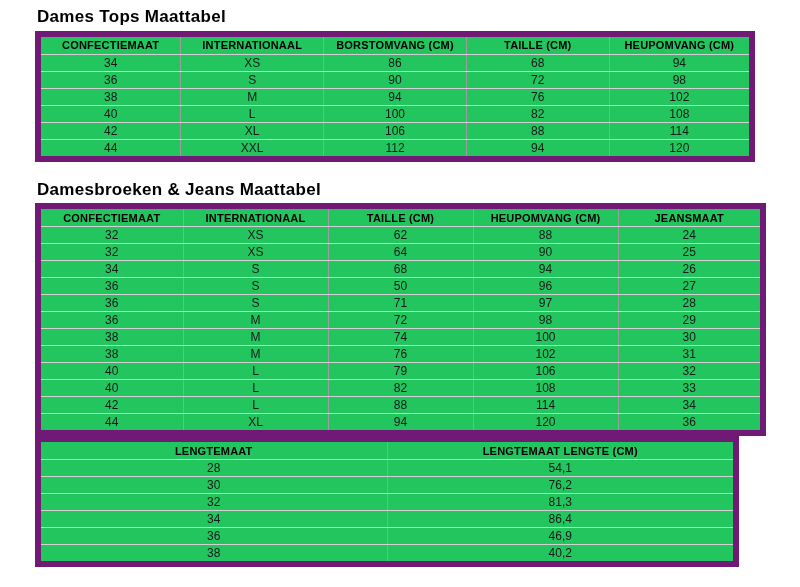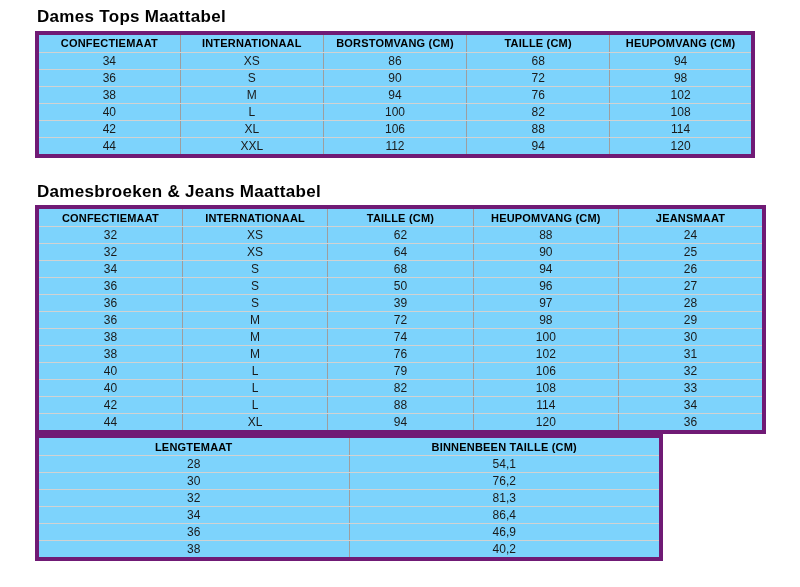--- a/index.html
+++ b/index.html
@@ -23,34 +23,34 @@
   }
   .table-title {
     font-size: 17px;
     font-weight: bold;
     color: #000000;
     letter-spacing: 0.3px;
     margin: 0 0 4px 2px;
     line-height: 1.1;
   }
   .block + .block .table-title {
-    margin-top: 25px;
+    margin-top: 19px;
   }
   .block-lengths .table-title {
     margin-top: 17px;
   }
   table.size-table {
     border-collapse: collapse;
     table-layout: fixed;
-    background: #7dd3fc;
-    border: 4px solid #701a75;
+    background: #22c55e;
+    border: 6px solid #701a75;
   }
   table.w-tops    { width: 720px; }
   table.w-jeans   { width: 731px; }
-  table.w-lengths { width: 628px; }
+  table.w-lengths { width: 704px; }
   table.size-table th,
   table.size-table td {
     border-left: 1px solid #9e9e9e;
     border-right: 1px solid #9e9e9e;
     border-top: 1px solid #d2d2d2;
     border-bottom: 1px solid #d2d2d2;
     text-align: center;
     vertical-align: middle;
     padding: 0 2px;
     overflow: hidden;
@@ -170,21 +170,21 @@
           <tr>
             <td>36</td>
             <td>S</td>
             <td>50</td>
             <td>96</td>
             <td>27</td>
           </tr>
           <tr>
             <td>36</td>
             <td>S</td>
-            <td>39</td>
+            <td>71</td>
             <td>97</td>
             <td>28</td>
           </tr>
           <tr>
             <td>36</td>
             <td>M</td>
             <td>72</td>
             <td>98</td>
             <td>29</td>
           </tr>
@@ -232,21 +232,21 @@
           </tr>
         </tbody>
       </table>
   </section>
 
   <section class="block block-lengths">
     <table class="size-table w-lengths">
         <thead>
           <tr>
             <th>LENGTEMAAT</th>
-            <th>BINNENBEEN TAILLE (CM)</th>
+            <th>LENGTEMAAT LENGTE (CM)</th>
           </tr>
         </thead>
         <tbody>
           <tr>
             <td>28</td>
             <td>54,1</td>
           </tr>
           <tr>
             <td>30</td>
             <td>76,2</td>

